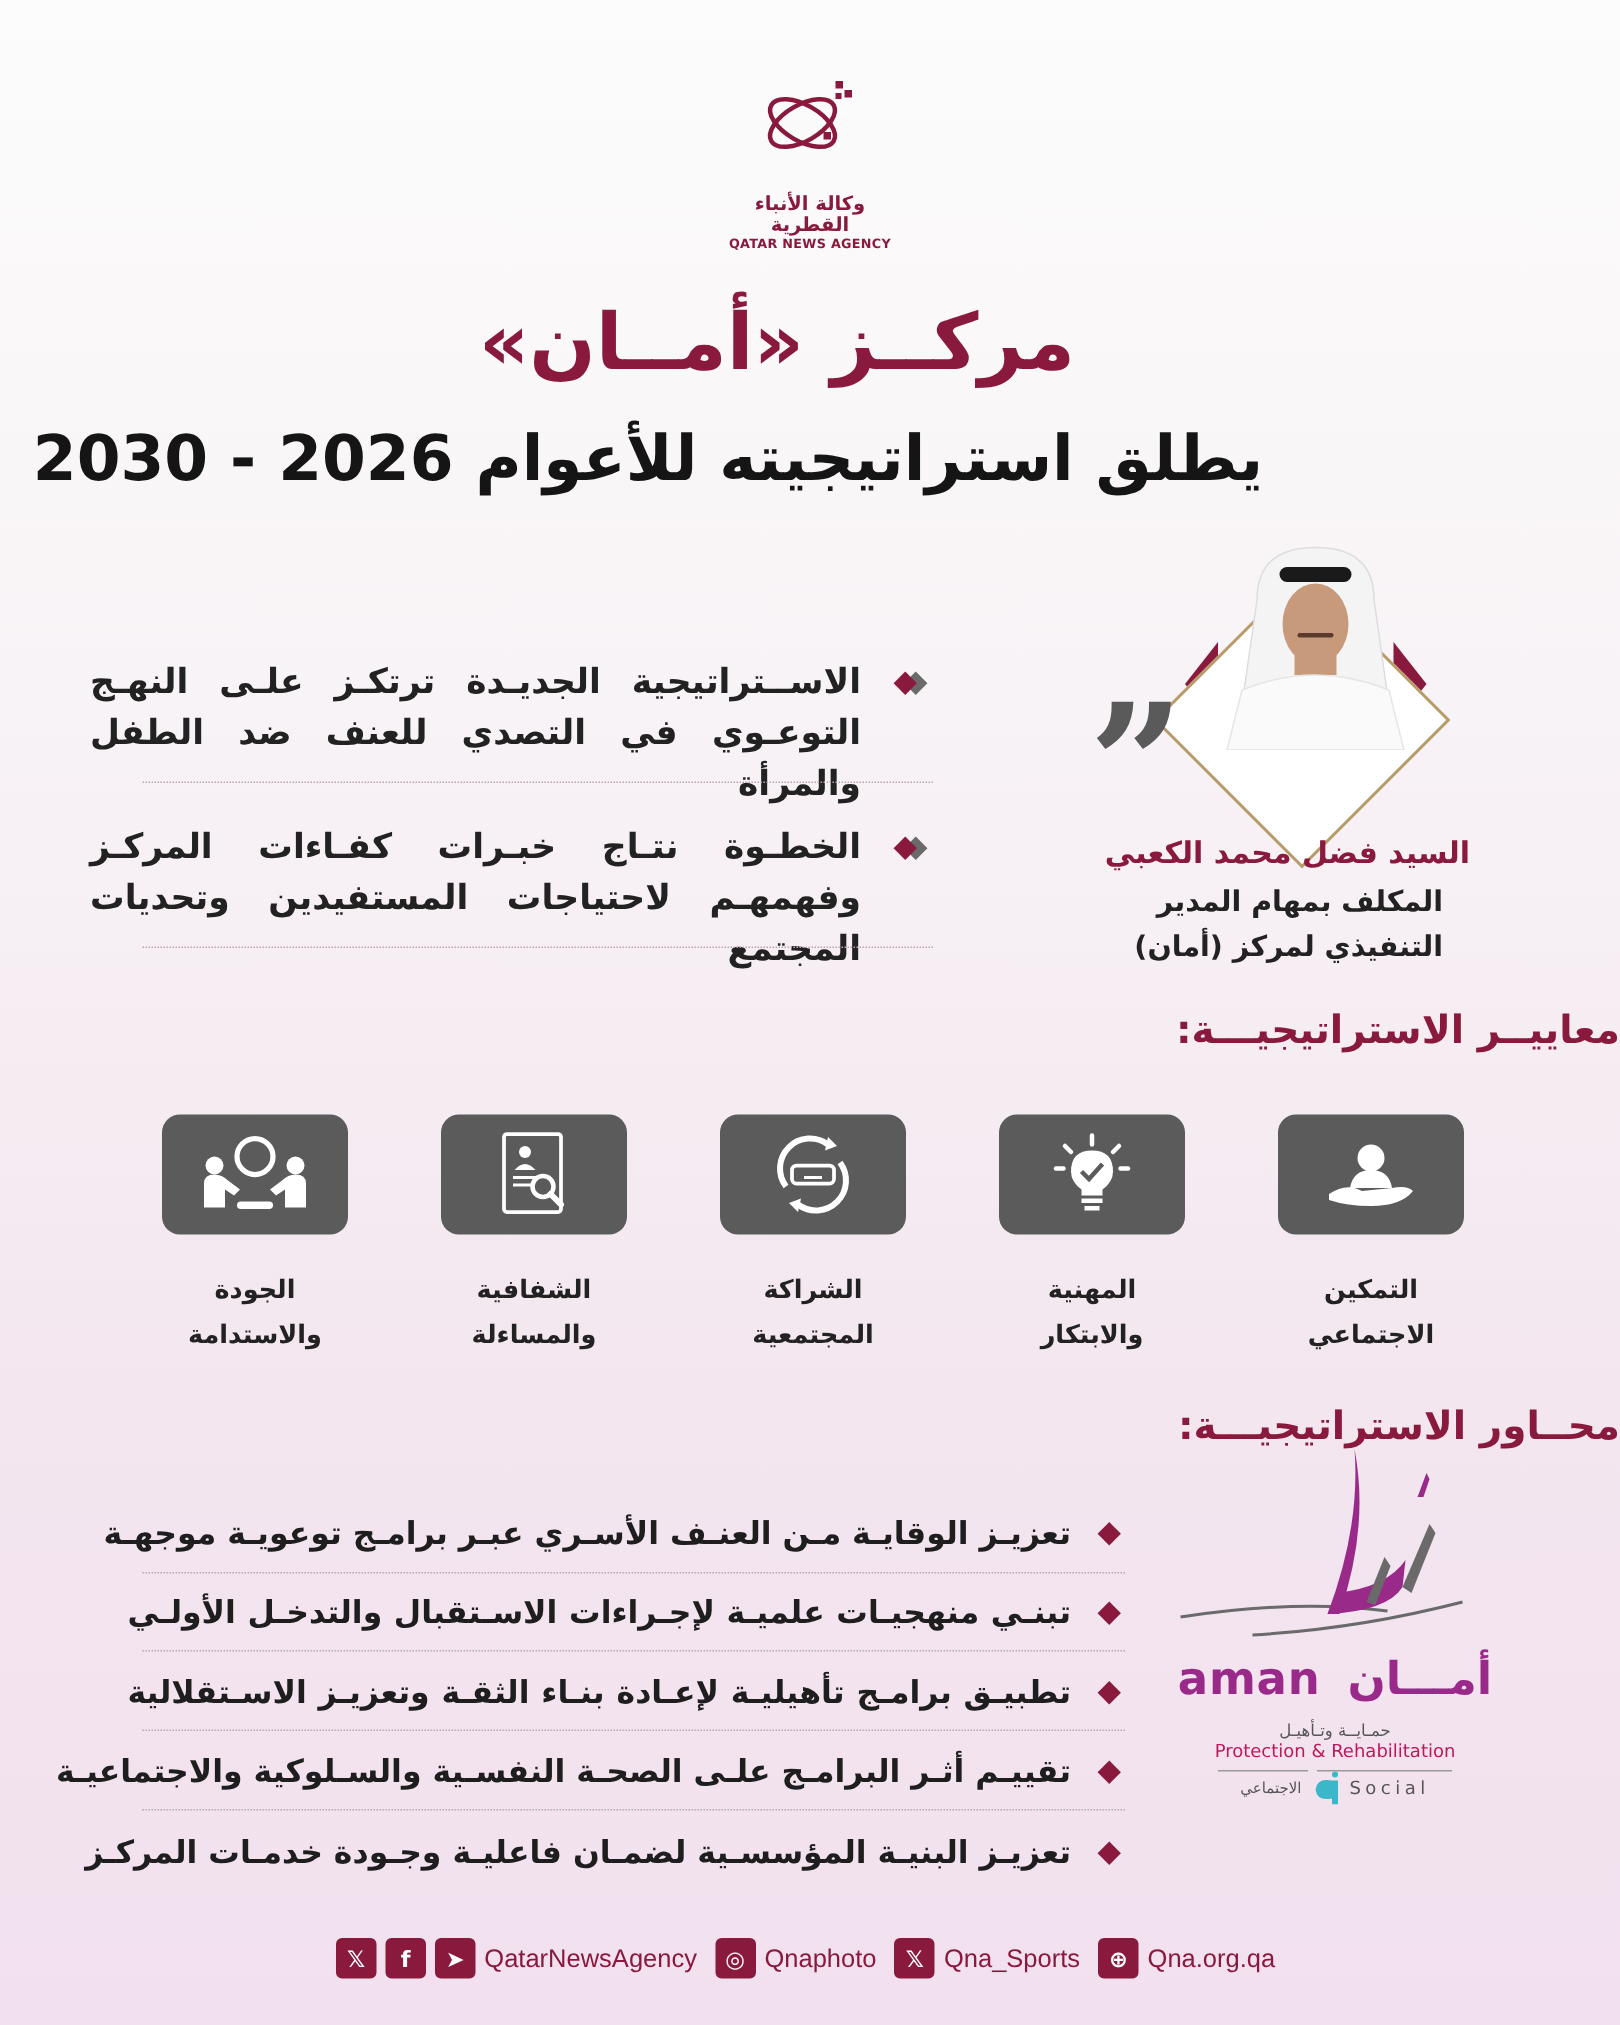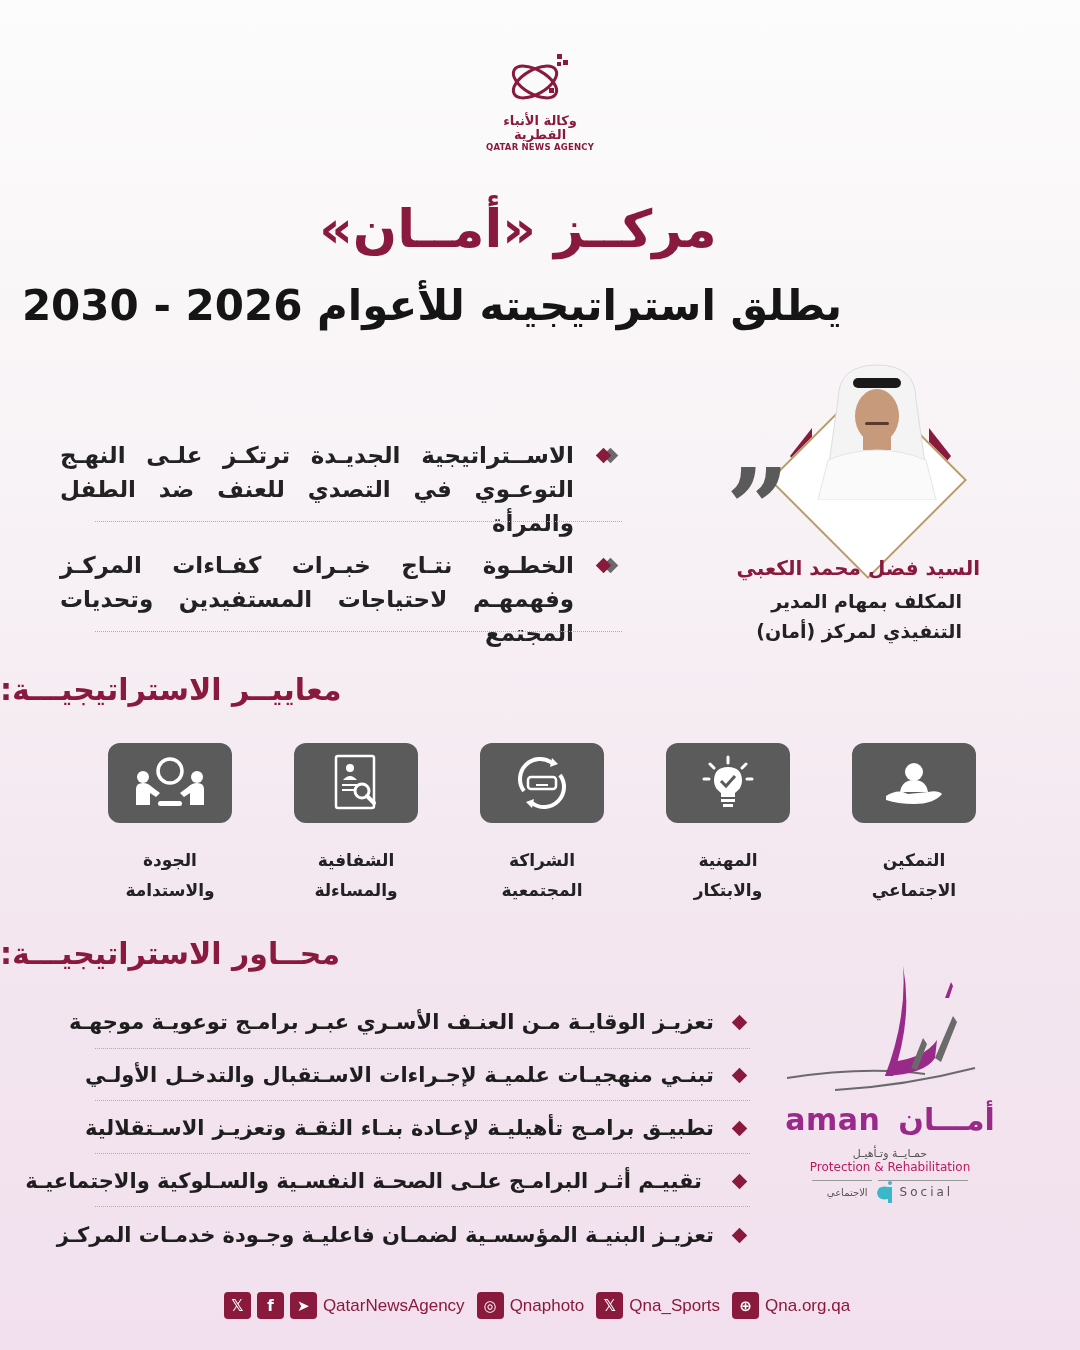--- a/index.html
+++ b/index.html
@@ -8,21 +8,21 @@
     font-family: "DejaVu Sans", sans-serif;
     background: linear-gradient(180deg, #fcfcfc 0%, #f8f3f6 35%, #f3e6ef 70%, #f2e0ee 100%);
     position: relative;
     color: #1a1a1a;
   }
   .abs { position: absolute; }
 
   
   .qna-logo { left: 480px; top: 48px; width: 120px; height: 100px; text-align: center; }
   .qna-logo svg { display: block; margin: 0 auto; }
-  .qna-ar { font-size: 13px; color: #8a1a3d; font-weight: bold; direction: rtl; line-height: 14px; margin-top: 2px; }
+  .qna-ar { font-size: 13px; color: #8a1a3d; font-weight: bold; direction: rtl; line-height: 14px; margin-top: 18px; }
   .qna-en { font-size: 8.5px; color: #8a1a3d; font-weight: bold; letter-spacing: 0.2px; line-height: 10px; }
 
   
   .title1 { left: 0; width: 1036px; top: 196px; text-align: center; font-size: 52px; font-weight: bold; color: #8a1a3d; direction: rtl; line-height: 66px; }
   .title2 { left: 0; width: 864px; top: 278px; text-align: center; font-size: 42px; font-weight: bold; color: #151515; direction: rtl; line-height: 56px; }
 
   
   .point { right: 460px; width: 560px; direction: rtl; display: flex; align-items: flex-start; }
   .point .txt { font-size: 23px; font-weight: bold; color: #222; line-height: 34px; text-align: justify; text-align-last: right; flex: 1; }
   .point .mark { width: 28px; height: 20px; position: relative; margin-left: 18px; margin-top: 8px; flex: none; }
@@ -32,21 +32,21 @@
   .dotted { left: 95px; width: 527px; border-top: 1px dotted #b9a6b0; height: 0; }
   .diamond-bg { left: 798px; top: 410px; width: 140px; height: 140px; transform: rotate(45deg); border: 2px solid #b99b6a; background: #fff; overflow: hidden; }
   .diamond-red-l { left: 790px; top: 428px; width: 0; height: 0; border-top: 28px solid transparent; border-bottom: 28px solid transparent; border-right: 22px solid #8a1a3d; }
   .diamond-red-r { left: 929px; top: 428px; width: 0; height: 0; border-top: 28px solid transparent; border-bottom: 28px solid transparent; border-left: 22px solid #8a1a3d; }
   .person { left: 808px; top: 360px; width: 138px; height: 140px; }
   .quote { left: 726px; top: 460px; font-size: 110px; color: #5a5a5a; font-weight: bold; line-height: 100px; font-family: "DejaVu Serif", serif; }
   .speaker-name { right: 100px; top: 556px; font-size: 20px; font-weight: bold; color: #8a1a3d; direction: rtl; text-align: right; white-space: nowrap; }
   .speaker-role { right: 118px; top: 586px; font-size: 19px; font-weight: bold; color: #222; direction: rtl; text-align: right; line-height: 30px; }
 
   
-  .sec-title { left: 0; width: 1080px; text-align: left; font-size: 30px; font-weight: bold; color: #8a1a3d; direction: rtl; }
+  .sec-title { left: 0; width: 1080px; text-align: right; font-size: 26px; font-weight: bold; color: #8a1a3d; direction: rtl; }
 
   
   .crit { width: 126px; top: 743px; text-align: center; }
   .crit .box { width: 124px; height: 80px; background: #5b5b5b; border-radius: 12px; display: flex; align-items: center; justify-content: center; margin: 0 auto; }
   .crit .lbl { margin-top: 22px; font-size: 17px; font-weight: bold; color: #222; direction: rtl; line-height: 30px; }
 
   
   .axis { right: 335px; width: 660px; direction: rtl; display: flex; align-items: center; height: 36px; }
   .axis .dm { width: 11px; height: 11px; background: #8a1a3d; transform: rotate(45deg); margin-left: 20px; flex: none; }
   .axis .t { font-size: 21px; font-weight: bold; color: #1e1e1e; white-space: nowrap; text-align: justify; text-align-last: justify; flex: 1; }
@@ -219,21 +219,21 @@
 <div class="abs axis" style="top:1057px;">
     <span class="dm"></span>
     <span class="t">تبنـي منهجيـات علميـة لإجـراءات الاسـتقبال والتدخـل الأولـي</span>
   </div>
 <div class="abs axis-sep" style="top:1100px;"></div>
 <div class="abs axis" style="top:1110px;">
     <span class="dm"></span>
     <span class="t">تطبيـق برامـج تأهيليـة لإعـادة بنـاء الثقـة وتعزيـز الاسـتقلالية</span>
   </div>
 <div class="abs axis-sep" style="top:1153px;"></div>
-<div class="abs axis" style="top:1163px;gap:12px;">
+<div class="abs axis" style="top:1163px;">
     <span class="dm"></span>
     <span class="t">تقييـم أثـر البرامـج علـى الصحـة النفسـية والسـلوكية والاجتماعيـة</span>
   </div>
 <div class="abs axis-sep" style="top:1206px;"></div>
 <div class="abs axis" style="top:1217px;">
     <span class="dm"></span>
     <span class="t">تعزيـز البنيـة المؤسسـية لضمـان فاعليـة وجـودة خدمـات المركـز</span>
   </div>
 
 <div class="abs aman-logo">

